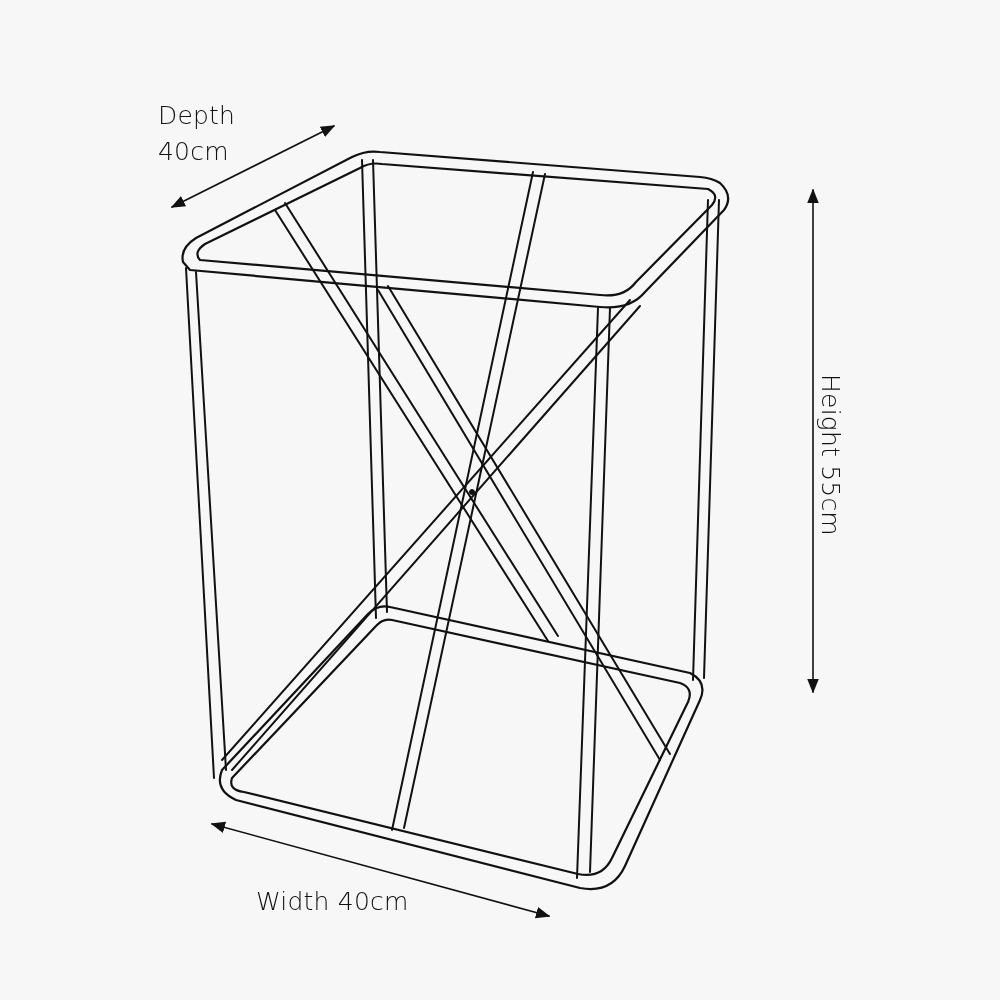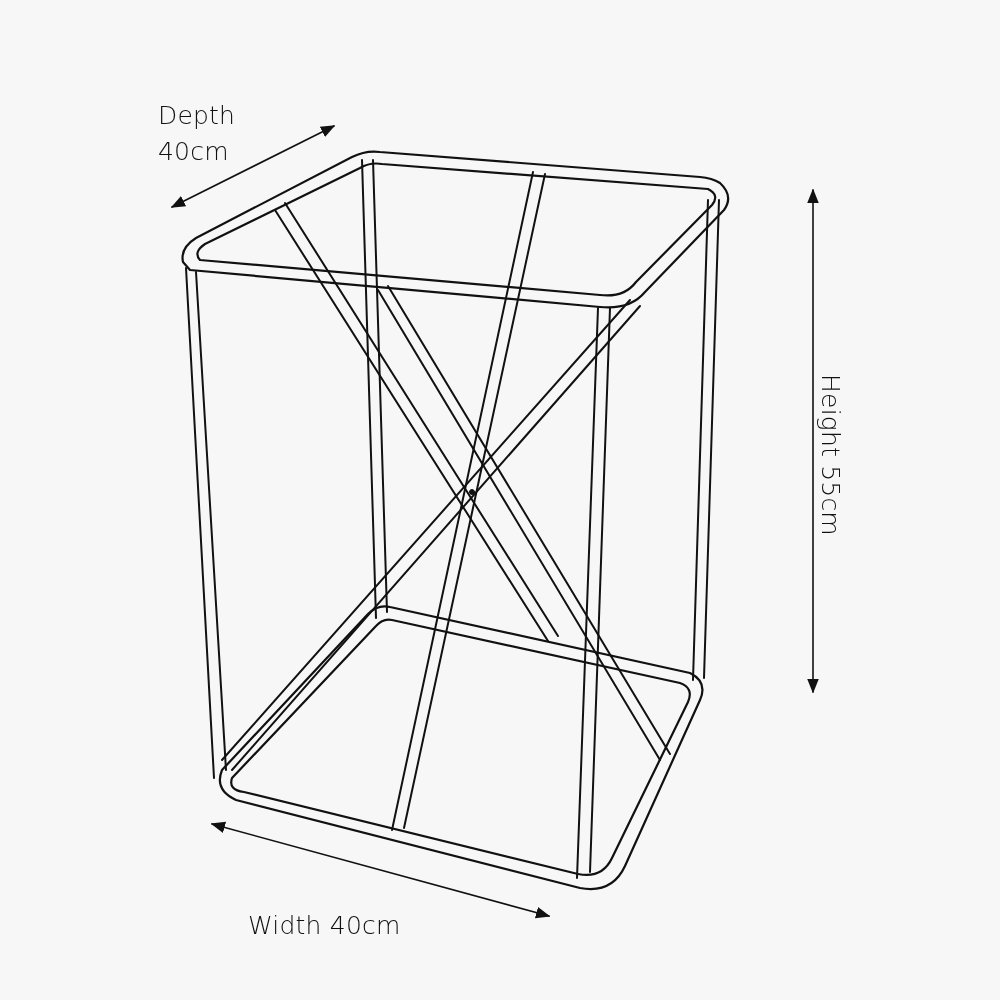--- a/index.html
+++ b/index.html
@@ -8,21 +8,21 @@
     background: #f7f7f7;
     font-family: "DejaVu Sans", "Liberation Sans", sans-serif;
   }
   .canvas { position: relative; width: 1000px; height: 956px; }
   svg.frame { position: absolute; left: 0; top: 0; }
   .label {
     position: absolute; color: #111; font-size: 25px; line-height: 36px;
     letter-spacing: 0.2px; white-space: nowrap; font-weight: 300;
   }
   .depth-label { left: 158px; top: 98px; }
-  .width-label { left: 248px; top: 884px; margin-top: 24px; }
+  .width-label { left: 256px; top: 884px; }
   .height-label {
     left: 830px; top: 455px;
     transform: translate(-50%, -50%) rotate(90deg);
     transform-origin: center center;
   }
 </style>
 </head>
 <body>
 
 <div class="canvas">

